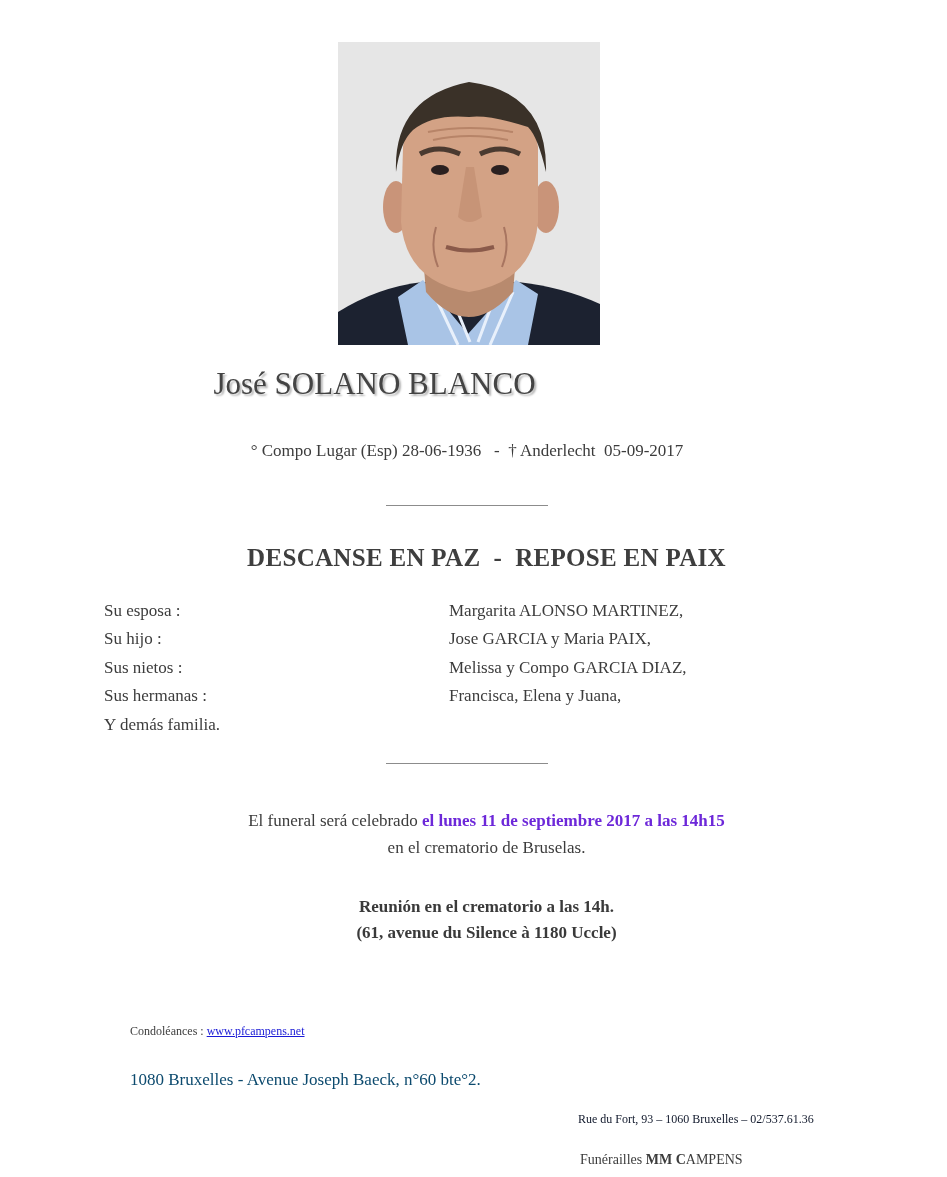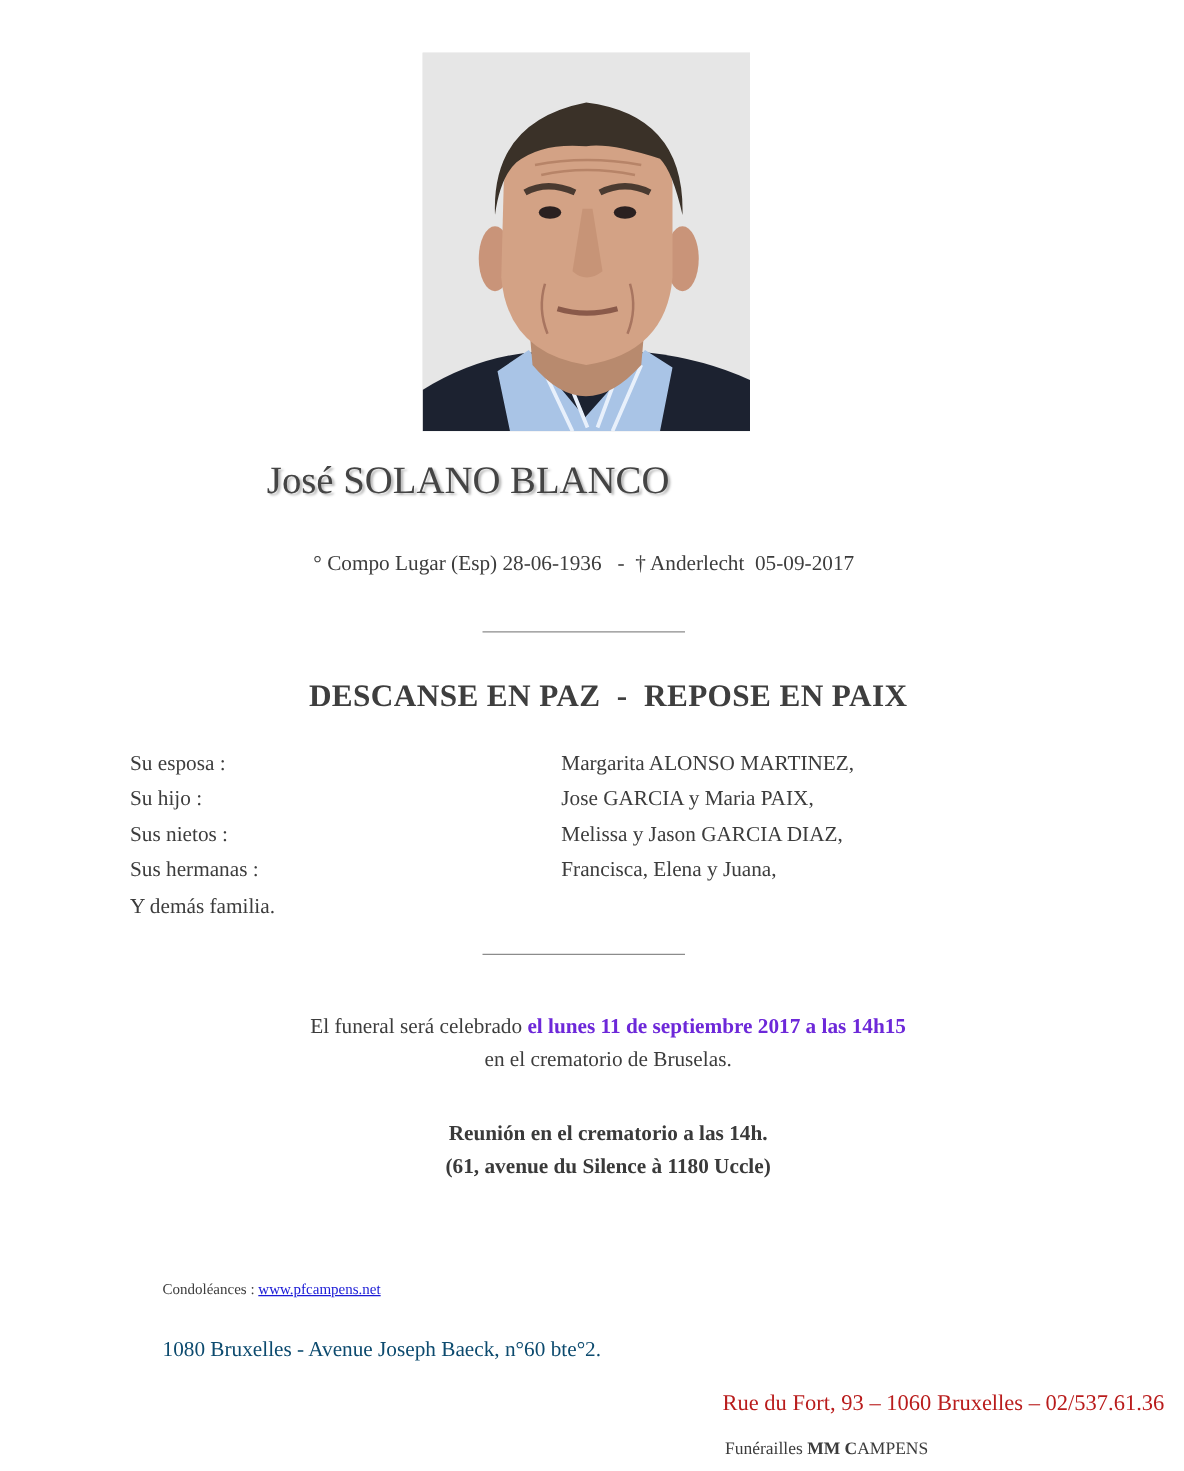--- a/index.html
+++ b/index.html
@@ -40,21 +40,21 @@
   }
   .funeral b { color: #6d28d9; }
   .meeting {
     left: 0; width: 973px; top: 894px; text-align: center; font-size: 17px;
     line-height: 26px; font-weight: bold; color: #3a3a3a;
   }
   .condo { left: 130px; top: 1024px; font-size: 12px; color: #3c3c3c; white-space: nowrap; }
   .condo a { color: #1a1ad6; text-decoration: underline; }
   .addr { left: 130px; top: 1070px; font-size: 17px; color: #0c4a6e; white-space: nowrap; }
   .fh-name { left: 580px; width: 330px; top: 1152px; text-align: left; font-size: 14px; color: #3c3c3c; white-space: nowrap; }
-  .fh-addr { left: 578px; width: 330px; top: 1112px; text-align: left; font-size: 18px; color: #b91c1c; white-space: nowrap; }
+  .fh-addr { left: 578px; width: 330px; top: 1112px; text-align: left; font-size: 12px; color: #0f172a; white-space: nowrap; }
 </style>
 </head>
 <body>
 
 <div class="abs photo">
   <svg width="262" height="303" viewBox="0 0 262 303">
     <rect x="0" y="0" width="262" height="303" fill="#e6e6e6"></rect>
 
     <path d="M0 270 Q40 245 85 240 L180 240 Q225 245 262 262 L262 303 L0 303 Z" fill="#1c2230"></path>
 
@@ -98,21 +98,21 @@
 <div class="abs fam-row" style="top:601px;">
   <span class="fam-label">Su esposa :</span>
   <span class="fam-value">Margarita ALONSO MARTINEZ,</span>
 </div>
 <div class="abs fam-row" style="top:629px;">
   <span class="fam-label">Su hijo :</span>
   <span class="fam-value">Jose GARCIA y Maria PAIX,</span>
 </div>
 <div class="abs fam-row" style="top:658px;">
   <span class="fam-label">Sus nietos :</span>
-  <span class="fam-value">Melissa y Jason GARCIA DIAZ,</span>
+  <span class="fam-value">Melissa y Compo GARCIA DIAZ,</span>
 </div>
 <div class="abs fam-row" style="top:686px;">
   <span class="fam-label">Sus hermanas :</span>
   <span class="fam-value">Francisca, Elena y Juana,</span>
 </div>
 <div class="abs fam-row" style="top:715px;">
   <span class="fam-label">Y demás familia.</span>
   <span class="fam-value"></span>
 </div>
 

